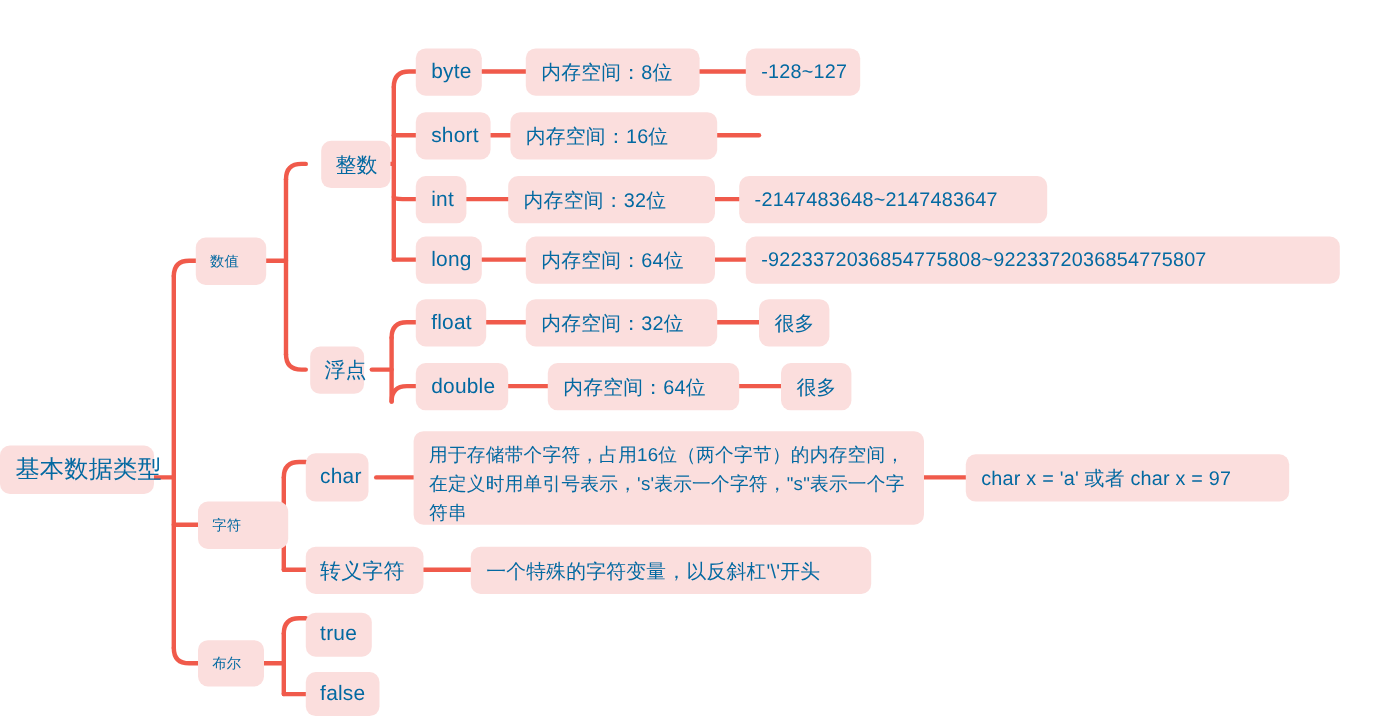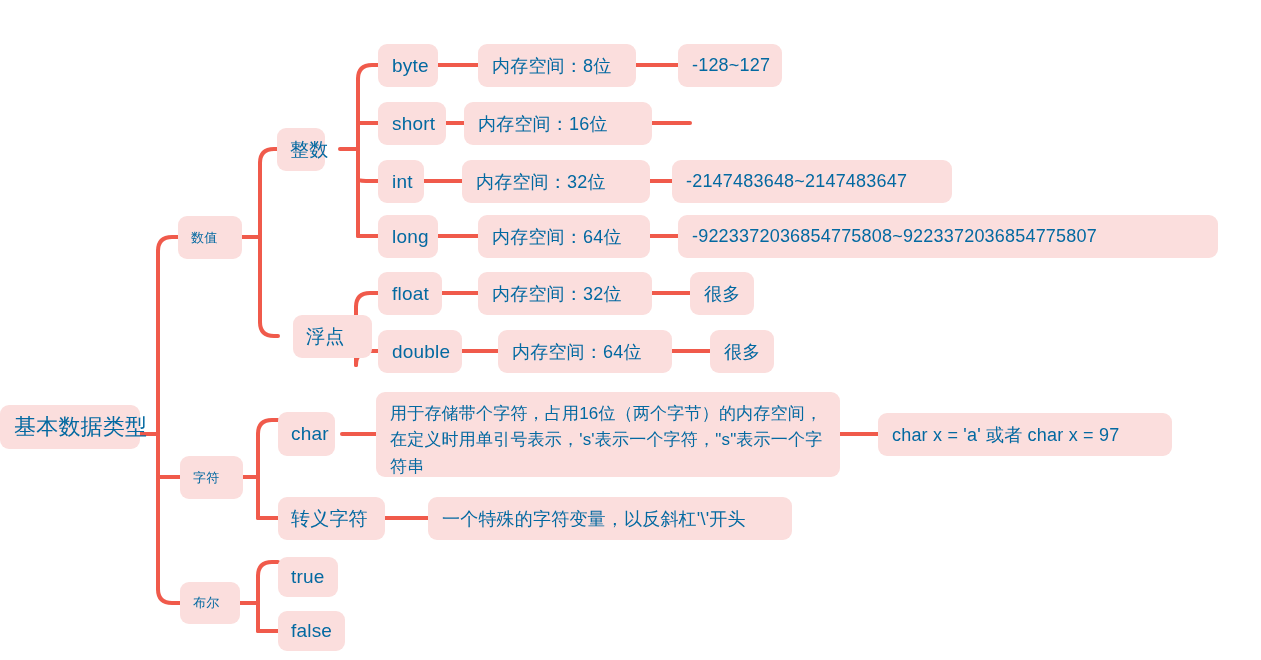--- a/index.html
+++ b/index.html
@@ -133,31 +133,31 @@
     </g>
   </svg>
 
   <div class="node n-root" style="left:0px; top:405px; width:140px; height:44px;">
     <span>基本数据类型</span>
   </div>
 
   <div class="node n-l1" style="left:178px; top:216px; width:64px; height:43px;">
     <span>数值</span>
   </div>
-  <div class="node n-l1" style="left:180px; top:456px; width:63px; height:43px;">
+  <div class="node n-l1" style="left:180px; top:456px; width:82px; height:43px;">
     <span>字符</span>
   </div>
   <div class="node n-l1" style="left:180px; top:582px; width:60px; height:42px;">
     <span>布尔</span>
   </div>
 
-  <div class="node n-l2" style="left:277px; top:128px; width:48px; height:43px;">
+  <div class="node n-l2" style="left:292px; top:128px; width:63px; height:43px;">
     <span>整数</span>
   </div>
-  <div class="node n-l2" style="left:293px; top:315px; width:79px; height:43px;">
+  <div class="node n-l2" style="left:282px; top:315px; width:49px; height:43px;">
     <span>浮点</span>
   </div>
 
   <div class="node n-l3" style="left:378px; top:44px; width:60px; height:43px;">
     <span>byte</span>
   </div>
   <div class="node n-l4" style="left:478px; top:44px; width:158px; height:43px;">
     <span>内存空间：8位</span>
   </div>
   <div class="node n-l5" style="left:678px; top:44px; width:104px; height:43px;">

